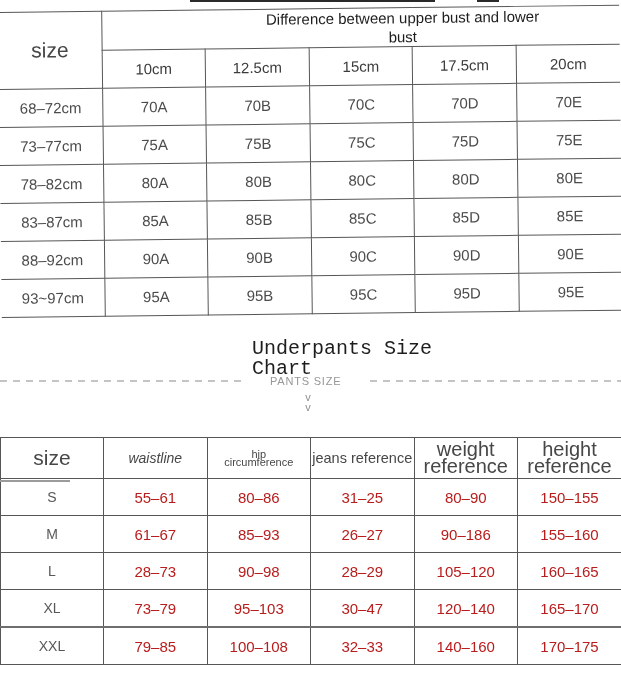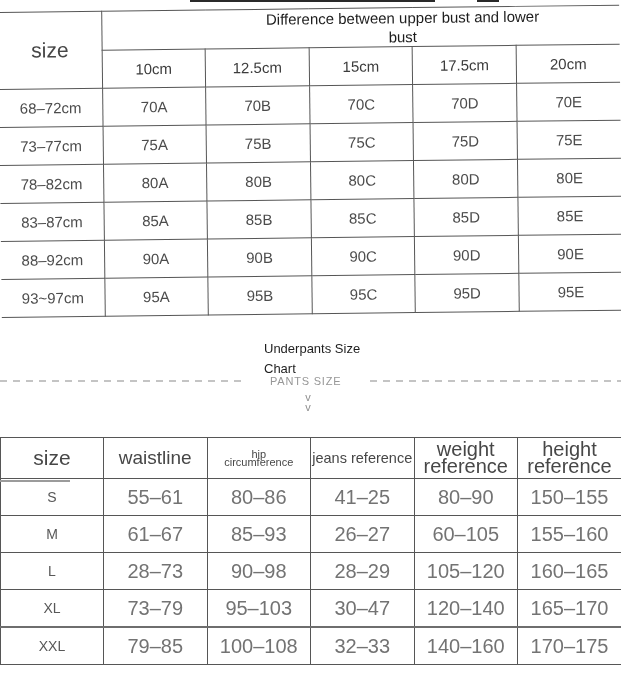--- a/index.html
+++ b/index.html
@@ -25,40 +25,40 @@
   .bra .sub-row th { height:37px; font-size:15px; color:#3c3c3c; }
   .bra td { height:37px; font-size:15px; color:#4c4c4c; }
 
   .size-big { font-size:21px; color:#161616; }
 
   .diff-th { text-align:left; }
   .diff-wrap { padding-left:84px; color:#1d1d1d; font-size:15px; line-height:19px; }
   .blk { display:block; }
 
   
-  .mid-title { position:absolute; left:264px; top:339px; font-size:13px;
-               line-height:19.5px; color:#1e1e1e; }
+  .mid-title { position:absolute; left:252px; top:339px; font-size:20px;
+               line-height:19.5px; color:#1e1e1e;font-family:Liberation Mono, monospace; }
   .band { position:absolute; top:375px; left:0; width:621px; height:12px;
           display:flex; align-items:center; }
   .dash { height:2px;
           background:repeating-linear-gradient(90deg,#c4c4c4 0 7px,transparent 7px 13px); }
   .dash-left  { width:243px; }
   .dash-right { flex:1; }
   .band-label { padding:0 29px 0 27px; font-size:11px; letter-spacing:0.8px; color:#979797; }
   .chevrons { position:absolute; top:392px; left:0; width:616px; text-align:center; }
   .chevrons span { display:block; font-size:11px; line-height:10px; color:#8e8e8e; }
 
   .pants { top:437px; }
   .pants th:last-child, .pants td:last-child { border-right:none;margin-top:20px; }
   .pants th { height:40px; }
-  .waist-th { font-size:19px; color:#2b2b2b; }
+  .waist-th { font-size:14px; color:#2b2b2b;font-style:italic; }
   .hip-th   { font-size:11px; line-height:8.5px; color:#2b2b2b; }
   .jeans-th { font-size:14.5px; color:#1f1f1f; }
   .two-th   { font-size:20px; line-height:17px; text-align:left; padding-left:21px; color:#2b2b2b; }
-  .pants td { height:36px; font-size:20px; color:#737373; }
+  .pants td { height:36px; font-size:15px; color:#b91c1c; }
   .pants .sizecol { font-size:14px; color:#585858; }
   .pants .xxl-row td { border-top:2px solid #6e6e6e; }
 </style>
 </head>
 <body>
 
 <div class="page">
 
   <div class="artifact a1"></div>
   <div class="artifact a2"></div>
@@ -180,30 +180,30 @@
       </th>
       <th class="two-th">
         <span class="blk">height</span>
         <span class="blk">reference</span>
       </th>
     </tr>
     <tr>
       <td class="sizecol">S</td>
       <td>55–61</td>
       <td>80–86</td>
-      <td>41–25</td>
+      <td>31–25</td>
       <td>80–90</td>
       <td>150–155</td>
     </tr>
     <tr>
       <td class="sizecol">M</td>
       <td>61–67</td>
       <td>85–93</td>
       <td>26–27</td>
-      <td>60–105</td>
+      <td>90–186</td>
       <td>155–160</td>
     </tr>
     <tr>
       <td class="sizecol">L</td>
       <td>28–73</td>
       <td>90–98</td>
       <td>28–29</td>
       <td>105–120</td>
       <td>160–165</td>
     </tr>

